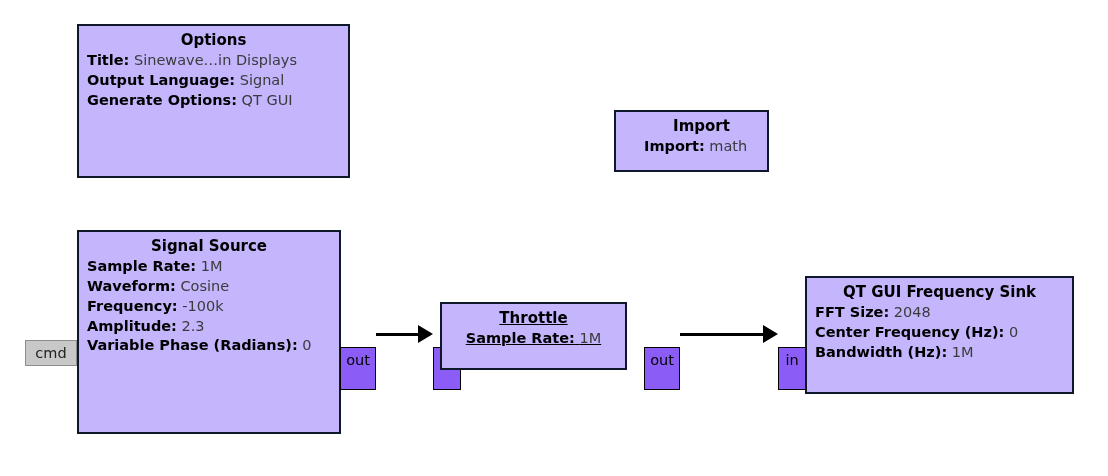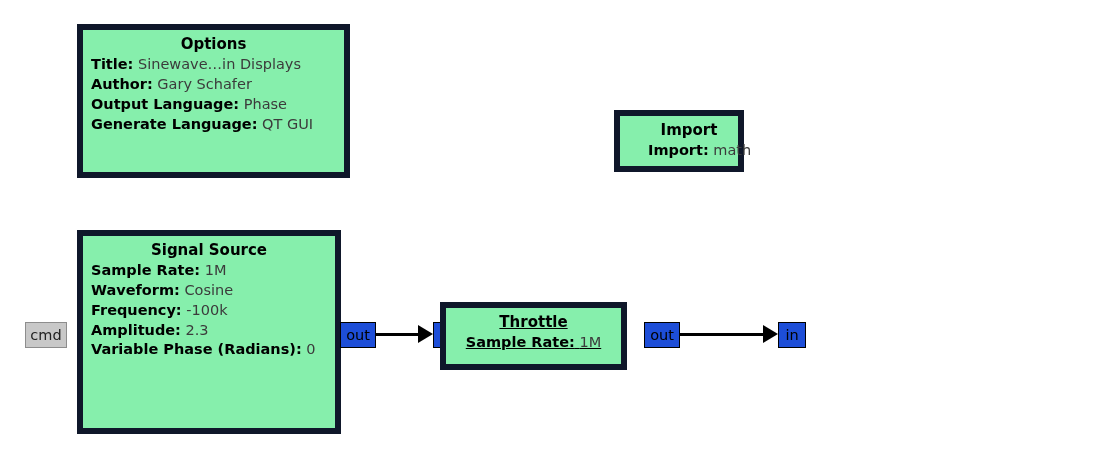--- a/index.html
+++ b/index.html
@@ -16,22 +16,22 @@
   #canvas {
     position: relative;
     width: 1108px;
     height: 476px;
     background: #ffffff;
   }
 
   
   .block {
     position: absolute;
-    background: #86efac;
-    border: 6px solid #0f172a;
+    background: #c4b5fd;
+    border: 2px solid #0f172a;
     box-sizing: border-box;
     padding: 4px 8px 5px 8px;
     color: #000000;
     line-height: 1.36;
   }
   .block-title {
     font-size: 15px;
     font-weight: bold;
     text-align: center;
     color: #000000;
@@ -48,29 +48,30 @@
     color: #000000;
   }
   .prop .v {
     font-weight: normal;
     color: #3b3b3b;
   }
 
   
   .port {
     position: absolute;
-    background: #1d4ed8;
+    background: #8b5cf6;
     border: 1px solid #000000;
     box-sizing: border-box;
     font-size: 14.5px;
     color: #000000;
     text-align: center;
     line-height: 24px;
-    height: 26px;
+    height: 43px;
     white-space: nowrap;
+    margin-top: 25px;
   }
   .port-msg {
     position: absolute;
     background: #c8c8c8;
     border: 1px solid #8d8d8d;
     box-sizing: border-box;
     font-size: 14.5px;
     color: #222222;
     text-align: center;
     line-height: 24px;
@@ -98,43 +99,39 @@
 
 <div id="canvas">
 
   <div class="block" style="left:77px; top:24px; width:273px; height:154px;">
     <div class="block-title">Options</div>
     <div class="prop">
       <span class="k">Title:</span>
       <span class="v">Sinewave…in Displays</span>
     </div>
     <div class="prop">
-      <span class="k">Author:</span>
-      <span class="v">Gary Schafer</span>
+      <span class="k">Output Language:</span>
+      <span class="v">Signal</span>
     </div>
     <div class="prop">
-      <span class="k">Output Language:</span>
-      <span class="v">Phase</span>
-    </div>
-    <div class="prop">
-      <span class="k">Generate Language:</span>
+      <span class="k">Generate Options:</span>
       <span class="v">QT GUI</span>
     </div>
   </div>
 
 
-  <div class="block" style="left:614px; top:110px; width:130px; height:62px;padding-left:28px;">
+  <div class="block" style="left:614px; top:110px; width:155px; height:62px;padding-left:28px;">
     <div class="block-title">Import</div>
     <div class="prop">
       <span class="k">Import:</span>
       <span class="v">math</span>
     </div>
   </div>
 
-  <div class="port-msg" style="left:25px; top:322px; width:42px;">cmd</div>
+  <div class="port-msg" style="left:25px; top:340px; width:52px;">cmd</div>
 
   <div class="block" style="left:77px; top:230px; width:264px; height:204px;">
     <div class="block-title">Signal Source</div>
     <div class="prop">
       <span class="k">Sample Rate:</span>
       <span class="v">1M</span>
     </div>
     <div class="prop">
       <span class="k">Waveform:</span>
       <span class="v">Cosine</span>
@@ -168,14 +165,29 @@
     </div>
   </div>
 
   <div class="port" style="left:644px; top:322px; width:36px;">out</div>
 
   <div class="conn" style="left:680px; top:333px; width:90px;"></div>
   <div class="arrowhead" style="left:763px; top:325px;"></div>
 
   <div class="port" style="left:778px; top:322px; width:28px;">in</div>
 
+  <div class="block" style="left:805px; top:276px; width:269px; height:118px;">
+    <div class="block-title">QT GUI Frequency Sink</div>
+    <div class="prop">
+      <span class="k">FFT Size:</span>
+      <span class="v">2048</span>
+    </div>
+    <div class="prop">
+      <span class="k">Center Frequency (Hz):</span>
+      <span class="v">0</span>
+    </div>
+    <div class="prop">
+      <span class="k">Bandwidth (Hz):</span>
+      <span class="v">1M</span>
+    </div>
+  </div>
 
 </div>
 
 </body></html>

